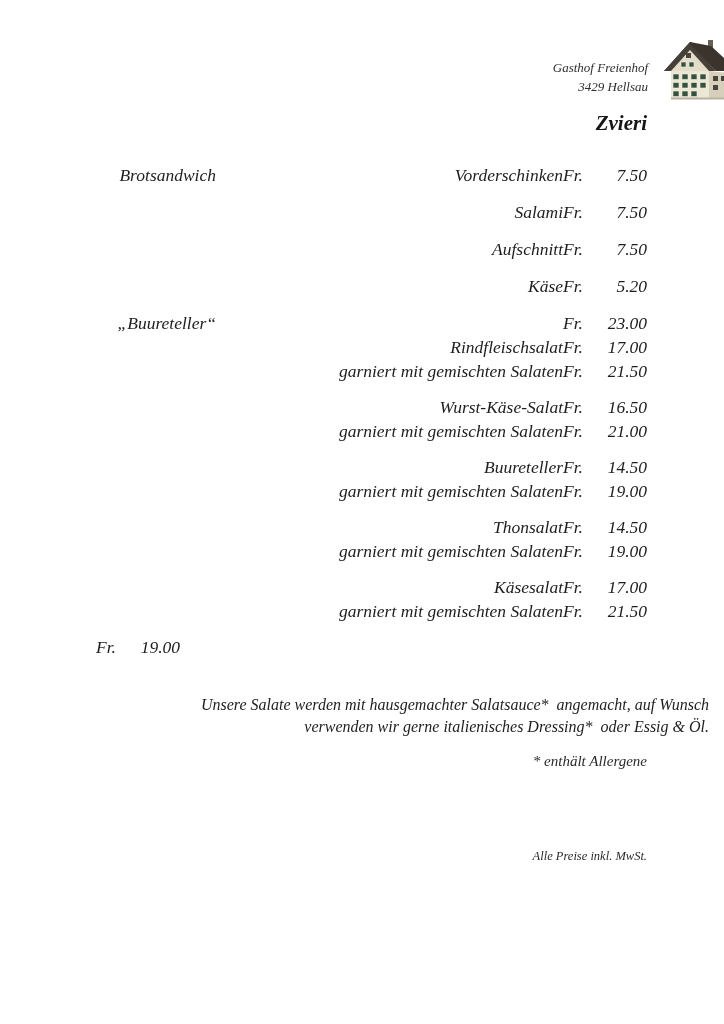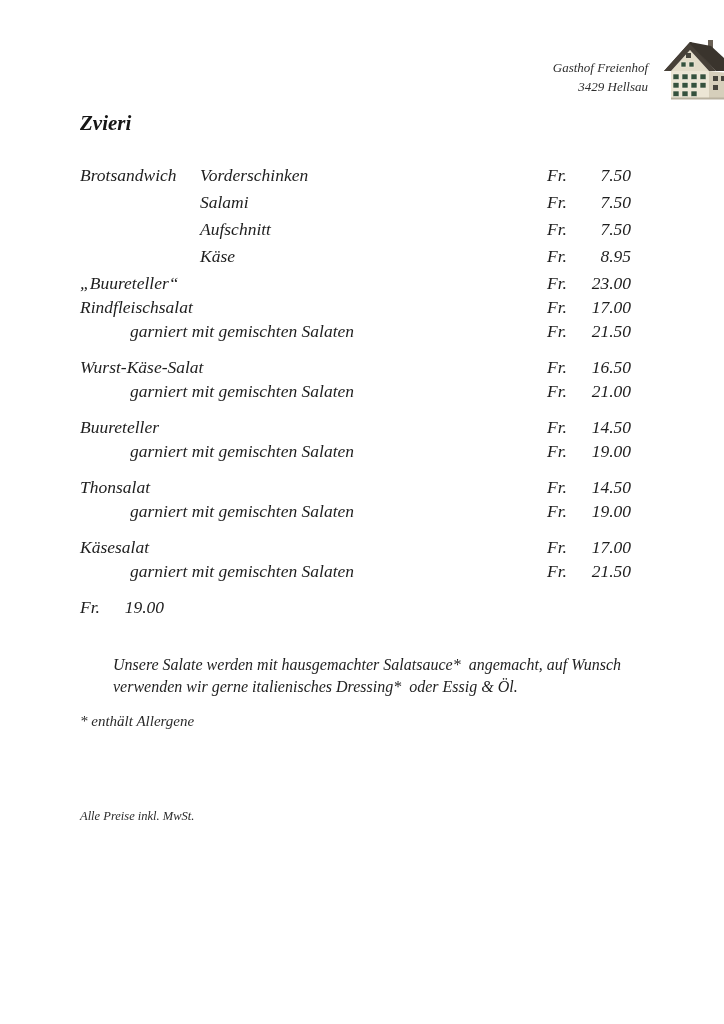--- a/index.html
+++ b/index.html
@@ -32,41 +32,42 @@
     text-align: right;
     font-size: 13px;
     line-height: 19px;
     color: #2e2e2e;
     margin-top: 14px;
   }
 
   
   .content {
     position: absolute;
-    left: 80px;
+    left: 96px;
     top: 110px;
     width: 551px;
+    text-align: right;
   }
   h2.section-title {
     margin: 0;
     font-size: 21px;
     line-height: 26px;
     font-weight: bold;
     font-style: italic;
     color: #161616;
   }
   h2.salate-title { margin-top: 89px; }
 
   .mrow {
     display: flex;
     line-height: 24px;
     font-size: 17.5px;
     white-space: nowrap;
   }
-  .zvieri-rows .mrow { margin-top: 3px; }
+  .zvieri-rows .mrow { margin-top: 13px; }
   .zvieri-rows .mrow:first-child { margin-top: 27px; }
 
   .c1 { width: 120px; }
   .c2 { flex: 1; }
   .name { flex: 1; }
   .pa {
     width: 84px;
     display: flex;
     justify-content: space-between;
   }
@@ -162,21 +163,21 @@
         <span class="pa">
             <span>Fr.</span>
             <span>7.50</span>
           </span>
       </div>
       <div class="mrow">
         <span class="c1"></span>
         <span class="c2">Käse</span>
         <span class="pa">
             <span>Fr.</span>
-            <span>8.95</span>
+            <span>5.20</span>
           </span>
       </div>
       <div class="mrow">
         <span class="c1">„Buureteller“</span>
         <span class="c2"></span>
         <span class="pa">
             <span>Fr.</span>
             <span>23.00</span>
           </span>
       </div>

